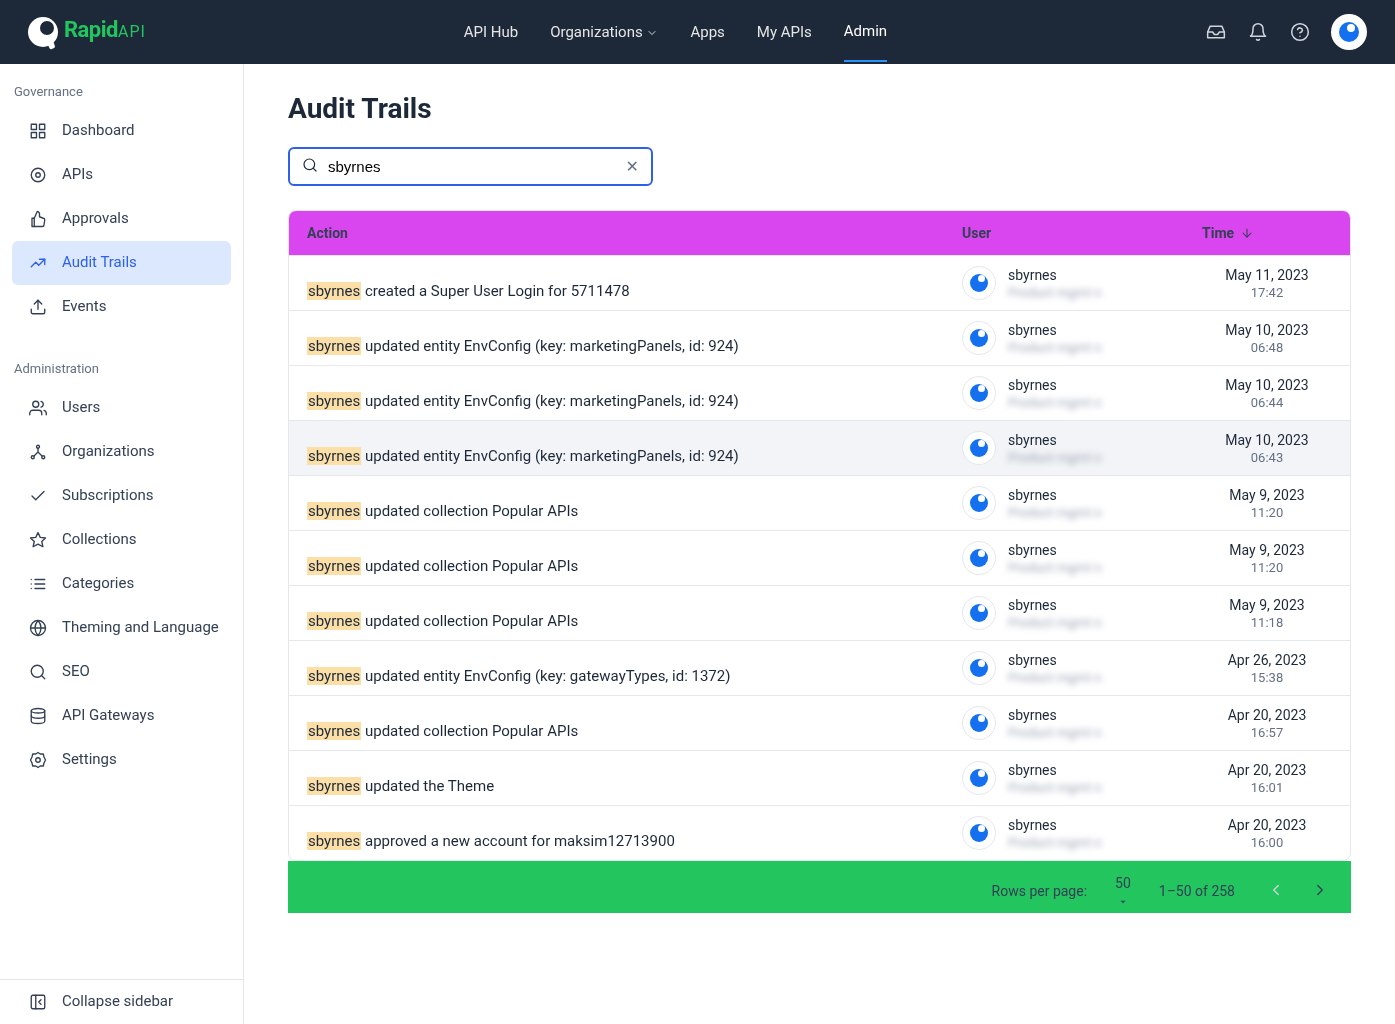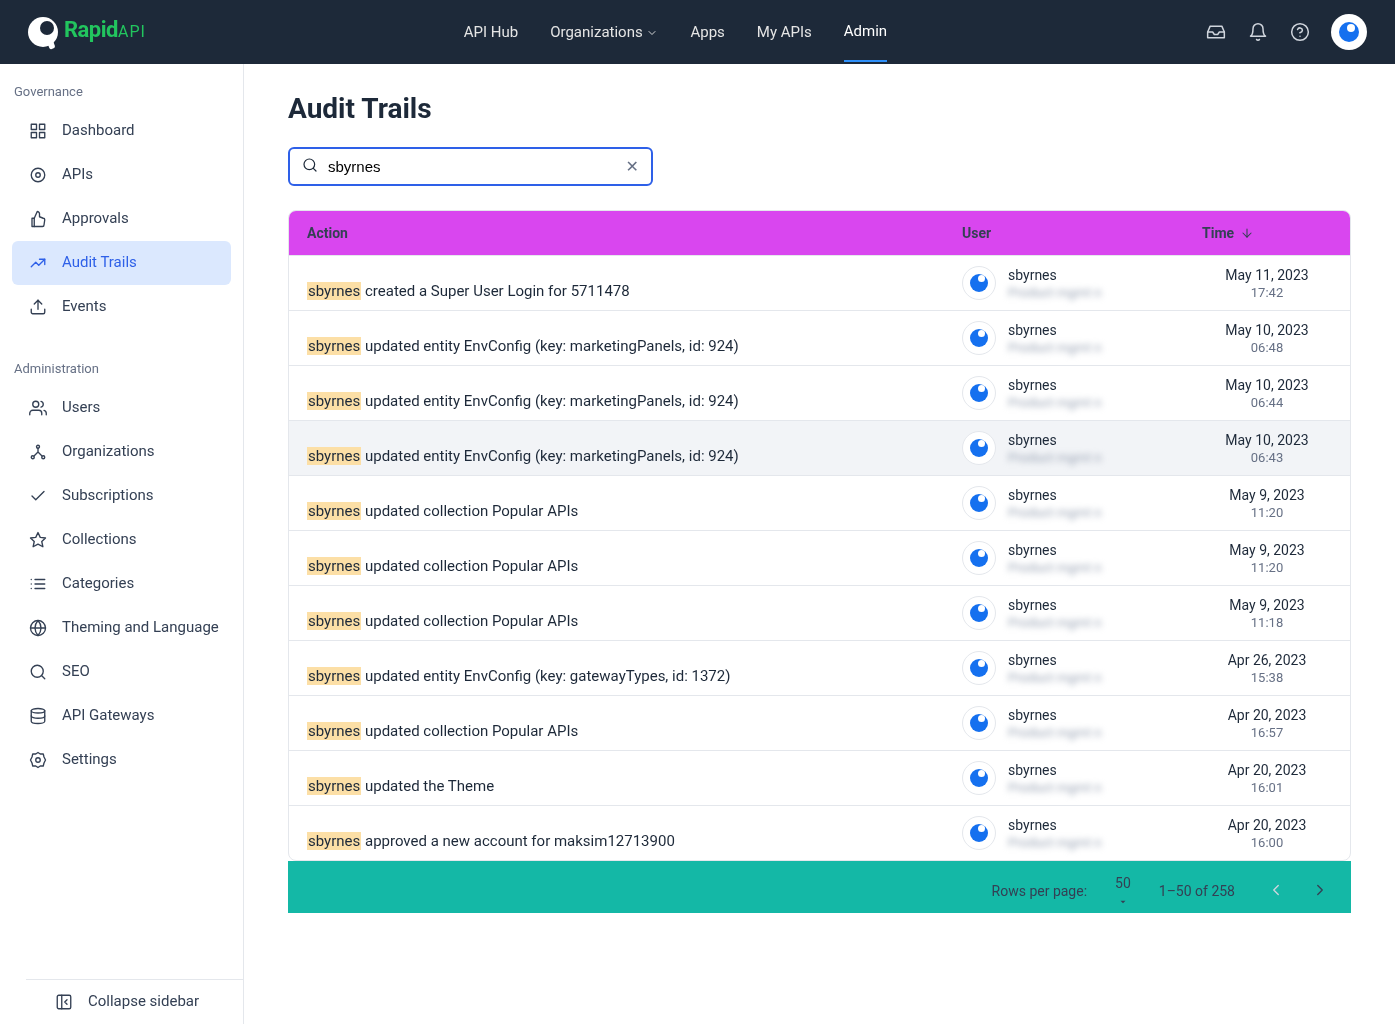--- a/index.html
+++ b/index.html
@@ -19,21 +19,21 @@
 .avatar { width: 36px; height: 36px; border-radius: 50%; background: #fff; display: flex; align-items: center; justify-content: center; cursor: pointer; }
 .avatar-inner { width: 20px; height: 20px; background: #1570ef; border-radius: 50%; position: relative; }
 .avatar-inner::after { content: ''; position: absolute; width: 8px; height: 8px; background: #fff; border-radius: 50%; top: 2px; left: 8px; }
 .container { display: flex; height: calc(100vh - 64px); }
 .sidebar { width: 244px; border-right: 1px solid #e4e7ec; display: flex; flex-direction: column; overflow-y: auto; }
 .sidebar-section { padding: 12px 0; }
 .sidebar-heading { font-size: 13px; color: #667085; padding: 8px 14px 10px; }
 .sidebar-item { display: flex; gap: 14px; padding: 12px 16px 12px 28px; color: #344054; cursor: pointer; font-size: 15px; }
 .sidebar-item.active { background: #dbe8fe; color: #2e60e8; border-radius: 6px; margin: 0 12px; padding-left: 16px; }
 .sidebar-item .icon { width: 20px; height: 20px; display: flex; align-items: center; justify-content: center; flex-shrink: 0; }
-.sidebar-footer { margin-top: auto; border-top: 1px solid #e4e7ec; margin-left: 26px; }
+.sidebar-footer { margin-top: auto; border-top: 1px solid #e4e7ec; }
 .main { flex: 1; overflow-y: auto; padding: 28px 44px; position: relative; }
 .page-title { font-size: 28px; font-weight: 700; margin-bottom: 22px; }
 .search-box { display: flex; align-items: center; border: 2px solid #2e60e8; border-radius: 6px; padding: 8px 12px; width: 365px; margin-bottom: 24px; gap: 10px; }
 .search-box input { border: none; outline: none; flex: 1; font-size: 15px; }
 .search-clear { color: #667085; cursor: pointer; font-size: 16px; }
 .table { border: 1px solid #e4e7ec; border-radius: 8px; overflow: hidden; }
 .table-header { display: flex; background: #d946ef; padding: 14px 18px; font-weight: 700; font-size: 14px; color: #344054; }
 .col-action { flex: 1; }
 .col-user { width: 240px; }
 .col-time { width: 130px; display: flex; align-items: center; gap: 6px; }
@@ -43,21 +43,21 @@
 .user-cell { display: flex; align-items: center; gap: 12px; }
 .user-avatar { width: 34px; height: 34px; border-radius: 50%; border: 1px solid #e4e7ec; background: #fff; display: flex; align-items: center; justify-content: center; flex-shrink: 0; }
 .user-avatar-inner { width: 18px; height: 18px; background: #1570ef; border-radius: 50%; position: relative; }
 .user-avatar-inner::after { content: ''; position: absolute; width: 7px; height: 7px; background: #fff; border-radius: 50%; top: 1px; left: 8px; }
 .user-info { display: flex; flex-direction: column; gap: 2px; }
 .user-name { font-size: 14px; color: #1d2939; }
 .user-sub { font-size: 13px; color: #98a2b3; filter: blur(3px); user-select: none; }
 .time-cell { display: flex; flex-direction: column; gap: 2px; }
 .time-date { font-size: 14px; color: #1d2939; }
 .time-time { font-size: 13px; color: #667085; }
-.pagination { position: sticky; bottom: 0; background: #14b8a6; display: flex; align-items: center; justify-content: flex-end; gap: 28px; padding: 14px 18px 6px; font-size: 14px; color: #344054; }
+.pagination { position: sticky; bottom: 0; background: #22c55e; display: flex; align-items: center; justify-content: flex-end; gap: 28px; padding: 14px 18px 6px; font-size: 14px; color: #344054; }
 .page-select { display: flex; align-items: center; gap: 6px; cursor: pointer; flex-direction: column; }
 .page-nav { display: flex; gap: 18px; }
 .page-btn { cursor: pointer; padding: 4px; color: #344054; }
 .page-btn.disabled { color: #d0d5dd; cursor: default; }
 svg { stroke: currentColor; fill: none; stroke-width: 1.8; stroke-linecap: round; stroke-linejoin: round; }
 </style>
 </head>
 <body>
 
 <div class="header">

